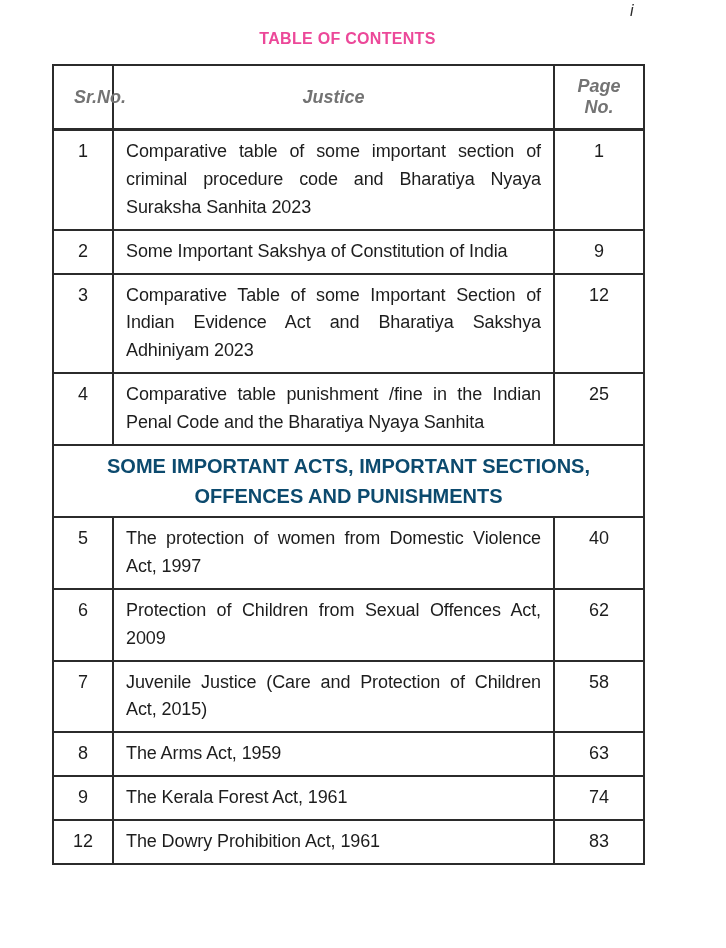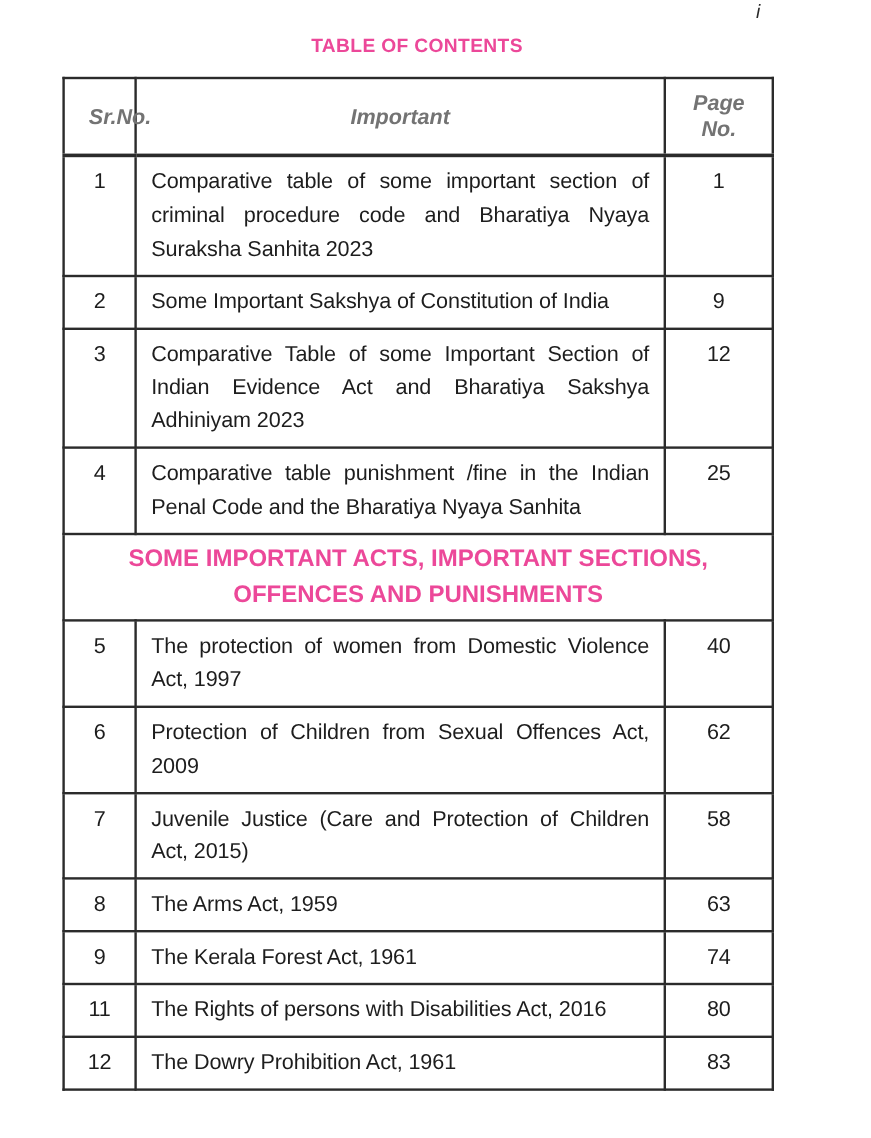--- a/index.html
+++ b/index.html
@@ -61,42 +61,42 @@
   .cell-contents { text-align: justify; margin-left: 36px; }
   .cell-page { text-align: center; padding-left: 2px; padding-right: 2px; }
   .cell-section {
     text-align: center;
     font-weight: bold;
     font-size: 20px;
     line-height: 1.5;
     letter-spacing: 0;
     padding: 5px 14px;
     vertical-align: middle;
-    color: #ec4899;
+    color: #0c4a6e;
   }
 </style>
 </head>
 <body>
 
 <div class="sheet">
 
   <div class="folio">i</div>
 
   <h1 class="title">TABLE OF CONTENTS</h1>
 
   <table class="toc">
     <colgroup>
       <col class="c-sr">
       <col class="c-contents">
       <col class="c-page">
     </colgroup>
     <thead>
       <tr>
         <th>Sr.No.</th>
-        <th>Important</th>
+        <th>Justice</th>
         <th>Page No.</th>
       </tr>
     </thead>
     <tbody id="toc-body">
   <tr class="entry-row">
     <td class="cell-sr">1</td>
     <td class="cell-contents">Comparative table of some important section of criminal procedure code and Bharatiya Nyaya Suraksha Sanhita 2023</td>
     <td class="cell-page">1</td>
   </tr>
 
@@ -146,25 +146,20 @@
     <td class="cell-page">63</td>
   </tr>
 
   <tr class="entry-row">
     <td class="cell-sr">9</td>
     <td class="cell-contents">The Kerala Forest Act, 1961</td>
     <td class="cell-page">74</td>
   </tr>
 
 
-  <tr class="entry-row">
-    <td class="cell-sr">11</td>
-    <td class="cell-contents">The Rights of persons with Disabilities Act, 2016</td>
-    <td class="cell-page">80</td>
-  </tr>
 
   <tr class="entry-row">
     <td class="cell-sr">12</td>
     <td class="cell-contents">The Dowry Prohibition Act, 1961</td>
     <td class="cell-page">83</td>
   </tr>
 </tbody>
   </table>
 
 </div>

